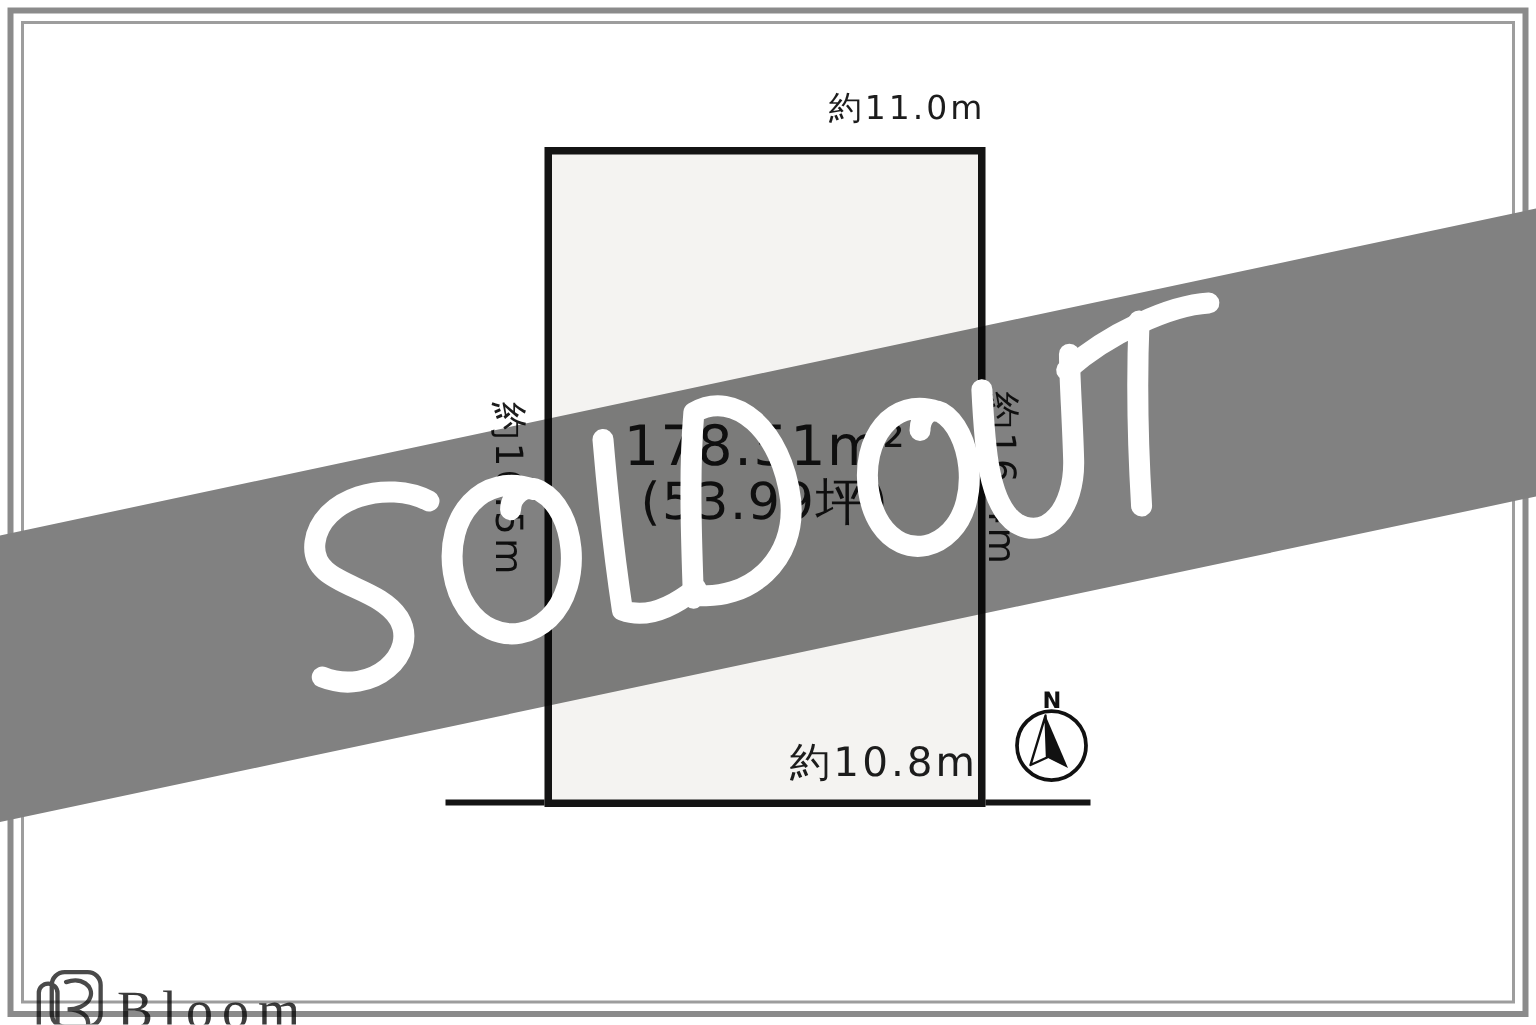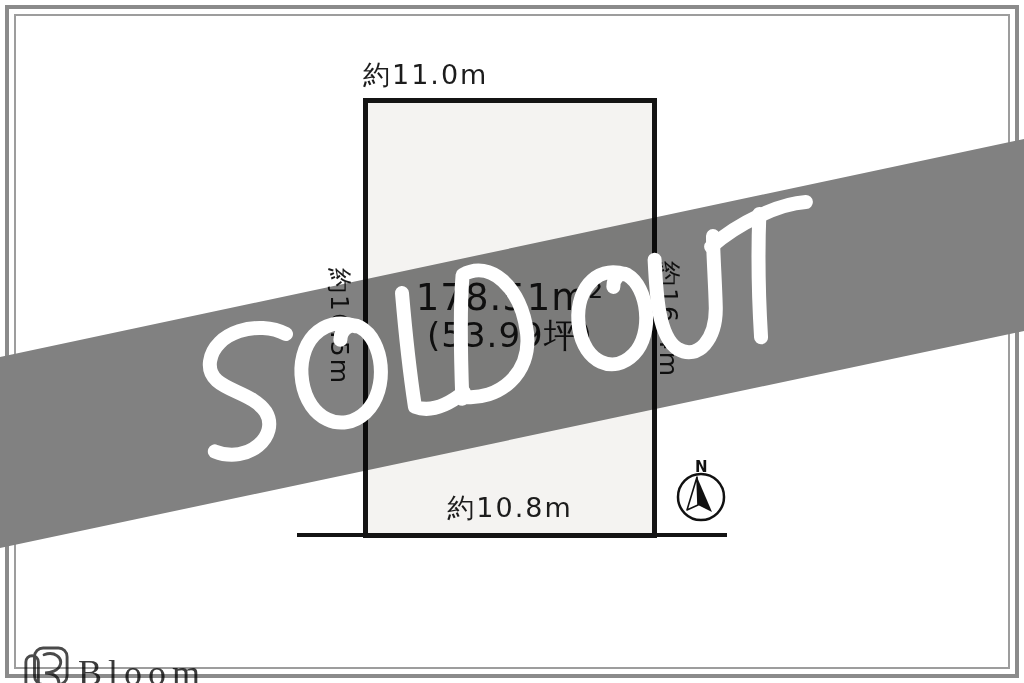--- a/index.html
+++ b/index.html
@@ -25,22 +25,22 @@
   }
   .road-line{
     position:absolute;left:297px;top:533px;width:430px;height:4px;
     background:#141414;
   }
   .plot{
     position:absolute;left:363px;top:98px;width:294px;height:440px;
     box-sizing:border-box;border:5px solid #141414;background:#f4f3f1;
   }
   .dim{position:absolute;letter-spacing:2px;white-space:nowrap;}
-  .dim-top{left:363px;top:57px;width:294px;text-align:left;font-size:27px;}
-  .dim-bottom{left:0;right:0;bottom:7px;text-align:center;font-size:27px;position:absolute;letter-spacing:2px;}
+  .dim-top{left:363px;top:57px;width:294px;text-align:right;font-size:22px;}
+  .dim-bottom{left:0;right:0;bottom:7px;text-align:right;font-size:27px;position:absolute;letter-spacing:2px;}
   .dim-left{left:277px;top:310px;width:124px;text-align:center;font-size:25px;transform:rotate(90deg);}
   .dim-right{left:606px;top:303px;width:124px;text-align:center;font-size:25px;transform:rotate(90deg);}
   .area-block{
     position:absolute;left:363px;top:279px;width:294px;text-align:center;line-height:1.05;
   }
   .area-m2{font-size:37px;letter-spacing:1px;}
   .area-tsubo{font-size:34px;letter-spacing:1px;}
   .road-label{
     position:absolute;left:343px;top:568px;width:334px;text-align:center;
     font-size:30px;font-weight:500;letter-spacing:1px;

